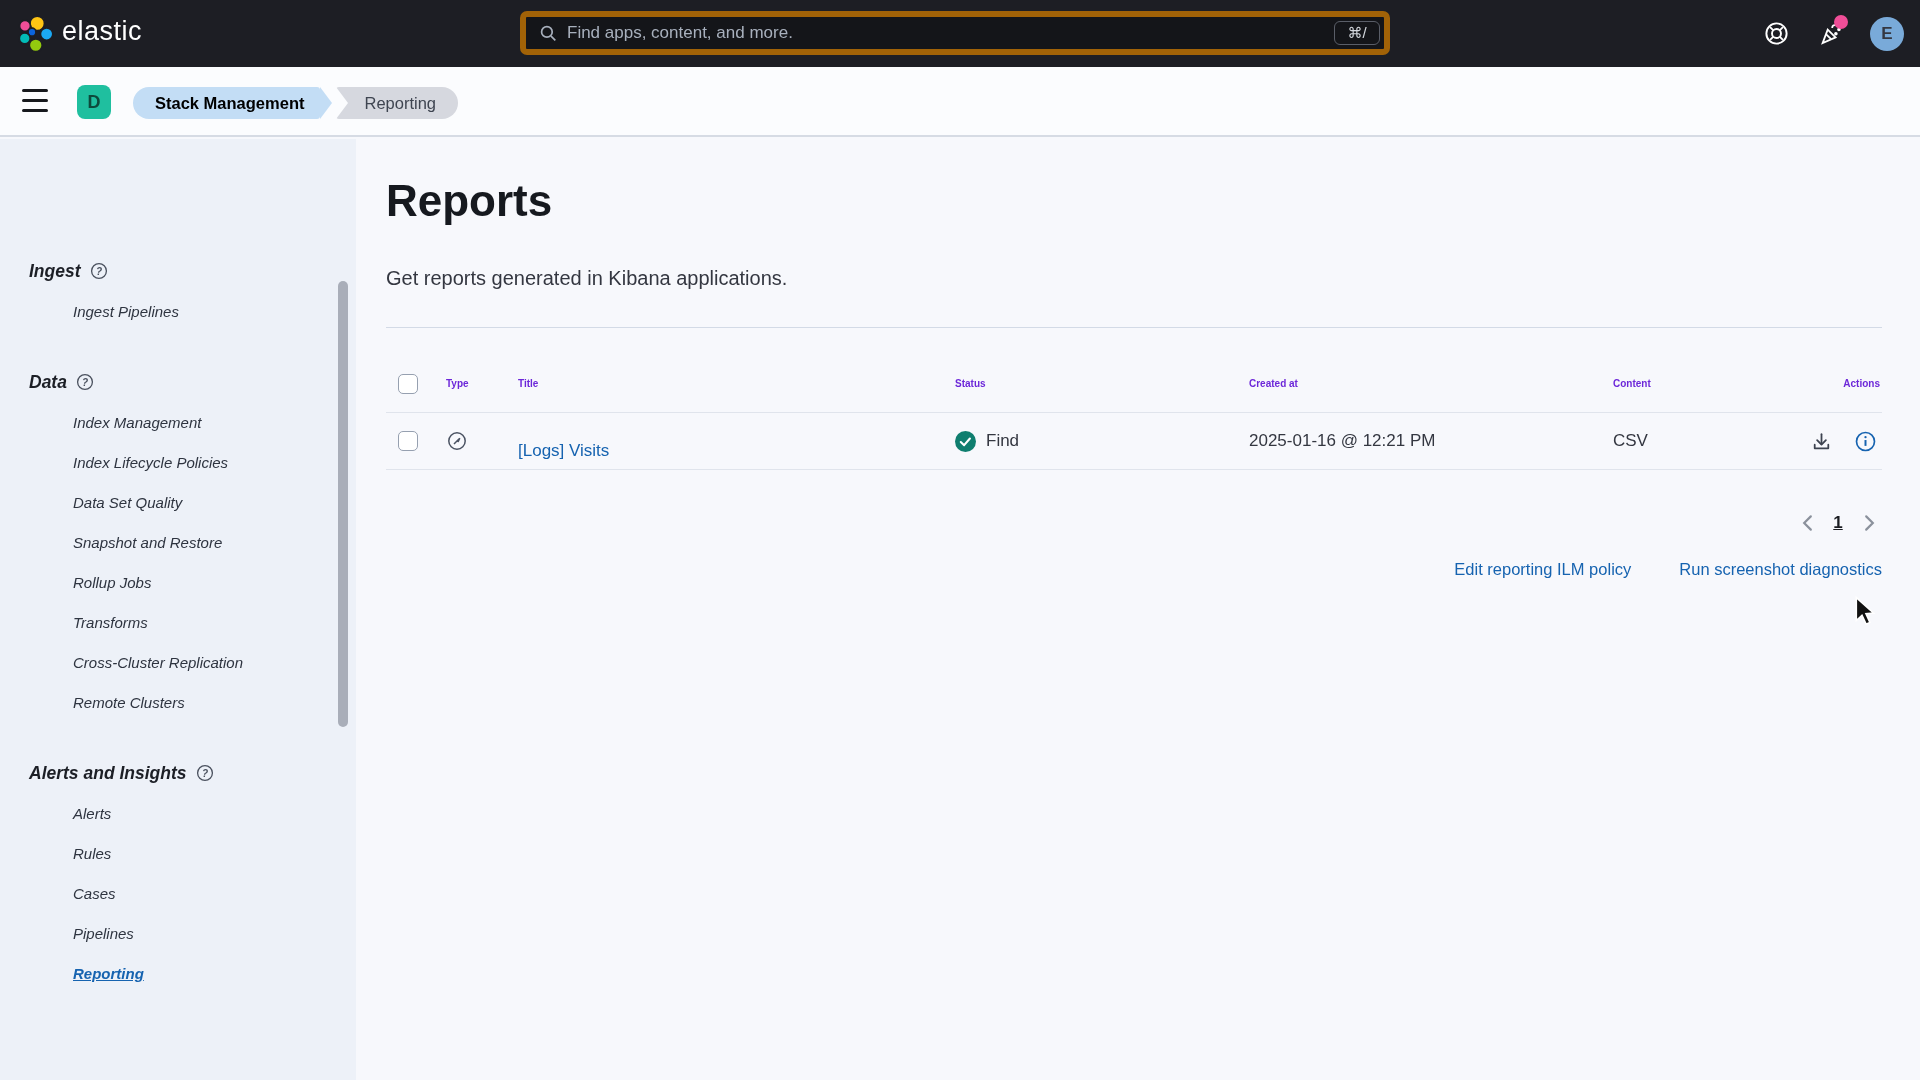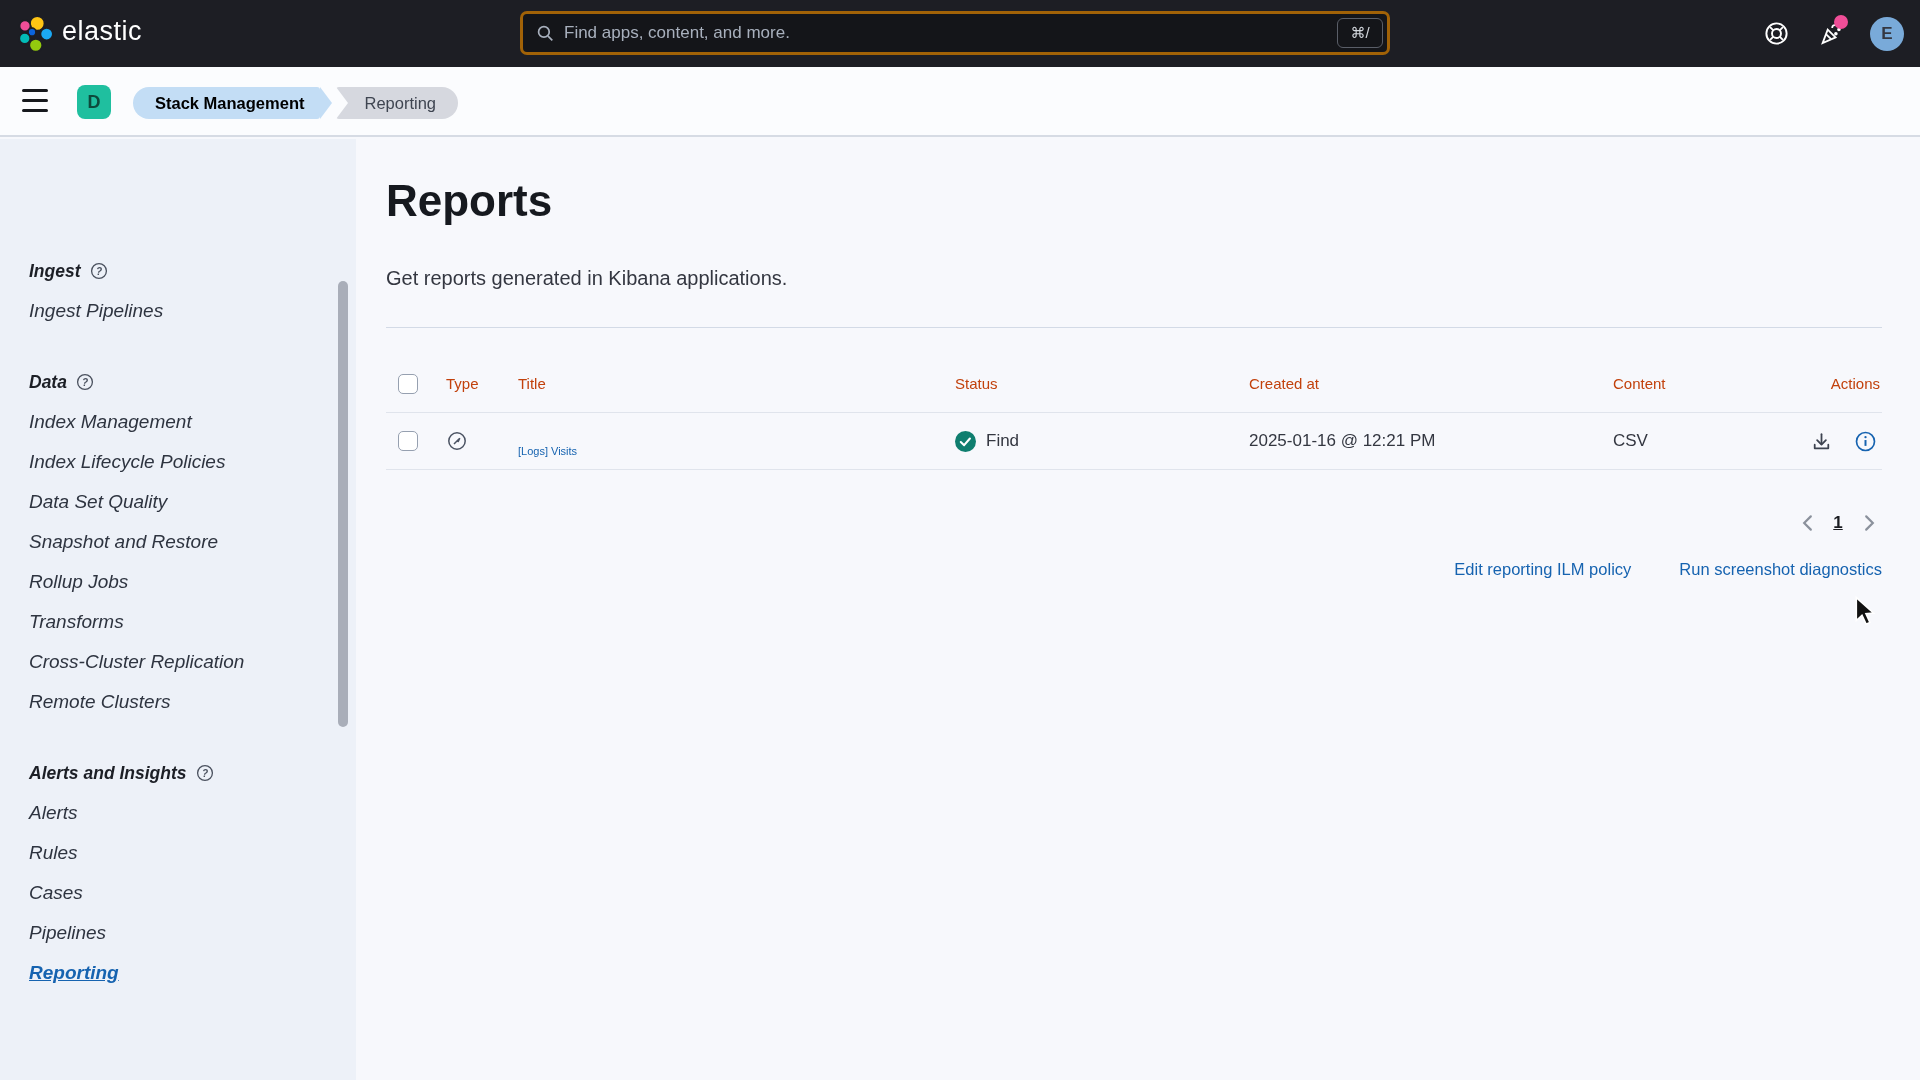--- a/index.html
+++ b/index.html
@@ -3,21 +3,21 @@
 <meta charset="utf-8">
 <style>
   * { margin:0; padding:0; box-sizing:border-box; }
   html,body { width:1920px; height:1080px; overflow:hidden; }
   body { font-family:"Liberation Sans","DejaVu Sans",sans-serif; background:#f7f8fc; position:relative; }
 
   
   .topbar { position:absolute; left:0; top:0; width:1920px; height:67px; background:#1d1e24; display:flex; align-items:center; }
   .logo-wrap { position:absolute; left:16px; top:14px; width:40px; height:40px; }
   .brand { position:absolute; left:62px; top:16px; color:#ffffff; font-size:27px; font-weight:400; letter-spacing:.5px; }
-  .searchbox { position:absolute; left:520px; top:11px; width:870px; height:44px; background:#141519; border:3px solid #a16207; border-radius:7px; display:flex; align-items:center; padding:0 56px 0 14px; }
+  .searchbox { position:absolute; left:520px; top:11px; width:870px; height:44px; background:#141519; border:6px solid #a16207; border-radius:7px; display:flex; align-items:center; padding:0 56px 0 14px; }
   .searchbox .ph { color:#a8b0bd; font-size:17px; margin-left:10px; white-space:nowrap; }
   .kbd-badge { position:absolute; right:4px; top:4px; bottom:4px; width:46px; border:1px solid #5a5e68; border-radius:6px; color:#d4d8de; font-size:15px; display:flex; align-items:center; justify-content:center; }
   .top-icons { position:absolute; right:0; top:0; height:67px; display:flex; align-items:center; }
   .top-icon { position:relative; width:28px; height:28px; margin-right:26px; display:flex; align-items:center; justify-content:center; cursor:pointer; }
   .pink-dot { position:absolute; right:-4px; top:-5px; width:14px; height:14px; border-radius:50%; background:#f04e98; }
   .avatar { width:34px; height:34px; border-radius:50%; background:#79aad9; color:#343741; font-weight:700; font-size:17px; display:flex; align-items:center; justify-content:center; margin-right:16px; cursor:pointer; }
 
   
   .crumbbar { position:absolute; left:0; top:67px; width:1920px; height:70px; background:#fbfcfe; border-bottom:2px solid #d6dbe4; }
   .hamburger { position:absolute; left:22px; top:22px; width:26px; height:23px; display:flex; flex-direction:column; justify-content:space-between; cursor:pointer; }
@@ -33,42 +33,42 @@
   
   .sidebar { position:absolute; left:0; top:139px; width:356px; height:941px; background:#edf1f8; overflow:hidden; }
   .side-scrollthumb { position:absolute; left:338px; top:142px; width:10px; height:446px; border-radius:5px; background:#a9aeb9; }
   .mgmt-head { position:absolute; left:33px; top:30px; display:flex; align-items:center; }
   .gear-circle { width:54px; height:54px; border-radius:50%; background:#ffffff; box-shadow:0 2px 6px rgba(50,60,90,.18); display:flex; align-items:center; justify-content:center; }
   .mgmt-title { margin-left:16px; font-size:24px; font-weight:700; color:#1b1f27; }
   .side-nav { position:absolute; left:29px; top:112px; right:40px;font-style:italic; }
   .side-heading { height:40px; margin-top:31px; display:flex; align-items:center; font-size:17.5px; font-weight:700; color:#1c1f26; }
   .side-heading:first-child { margin-top:0; }
   .side-heading svg { margin-left:9px; }
-  .side-item { height:40px; display:flex; align-items:center; font-size:19px; color:#2e3440; text-decoration:none; cursor:pointer; }
+  .side-item { height:40px; display:flex; align-items:center; font-size:15px; color:#2e3440; text-decoration:none; cursor:pointer;margin-left:44px; }
   .side-item.active { color:#1663b0; font-weight:700; text-decoration:underline; }
 
   
   .page-title { position:absolute; left:386px; top:176px; font-size:44px; font-weight:700; color:#16191f; }
   .page-sub { position:absolute; left:386px; top:267px; font-size:20px; color:#343741; }
   .divider { position:absolute; left:386px; top:327px; width:1496px; height:1px; background:#d3dae6; }
 
   .tbl { position:absolute; left:386px; top:355px; width:1496px; }
   .tbl-row { position:relative; height:58px; border-bottom:1px solid #e0e4ec; }
   .cell { position:absolute; top:0; height:100%; display:flex; align-items:center; }
   .c-check { left:12px; }
   .c-type { left:60px; }
   .c-title { left:132px; }
   .c-status { left:569px; }
   .c-created { left:863px; }
   .c-content { left:1227px; }
   .c-actions { right:2px; }
-  .th { font-size:15px; font-weight:400; color:#c2410c; }
+  .th { font-size:10px; font-weight:700; color:#6d28d9; }
   .td { font-size:17px; color:#343741; }
   .checkbox { width:20px; height:20px; border:1.5px solid #96a0b0; border-radius:5px; background:#fff; cursor:pointer; }
-  .title-link { color:#1663b0; font-weight:500; font-size:11px; text-decoration:none; cursor:pointer;margin-top:20px; }
+  .title-link { color:#1663b0; font-weight:500; font-size:17px; text-decoration:none; cursor:pointer;margin-top:20px; }
   .status-txt { margin-left:10px; }
   .action-btn { width:30px; height:30px; display:flex; align-items:center; justify-content:center; margin-left:14px; cursor:pointer; }
 
   .pagination { position:absolute; top:508px; right:36px; display:flex; align-items:center; }
   .pg-btn { width:30px; height:30px; display:flex; align-items:center; justify-content:center; cursor:pointer; }
   .pg-num { min-width:26px; height:30px; display:flex; align-items:center; justify-content:center; font-size:17px; font-weight:700; color:#1a1c21; text-decoration:underline; cursor:pointer; margin:0 3px; }
 
   .footer-links { position:absolute; top:560px; right:38px; display:flex; gap:48px; }
   .footer-links a { color:#1663b0; font-size:16.5px; font-weight:500; text-decoration:none; cursor:pointer; }
 

